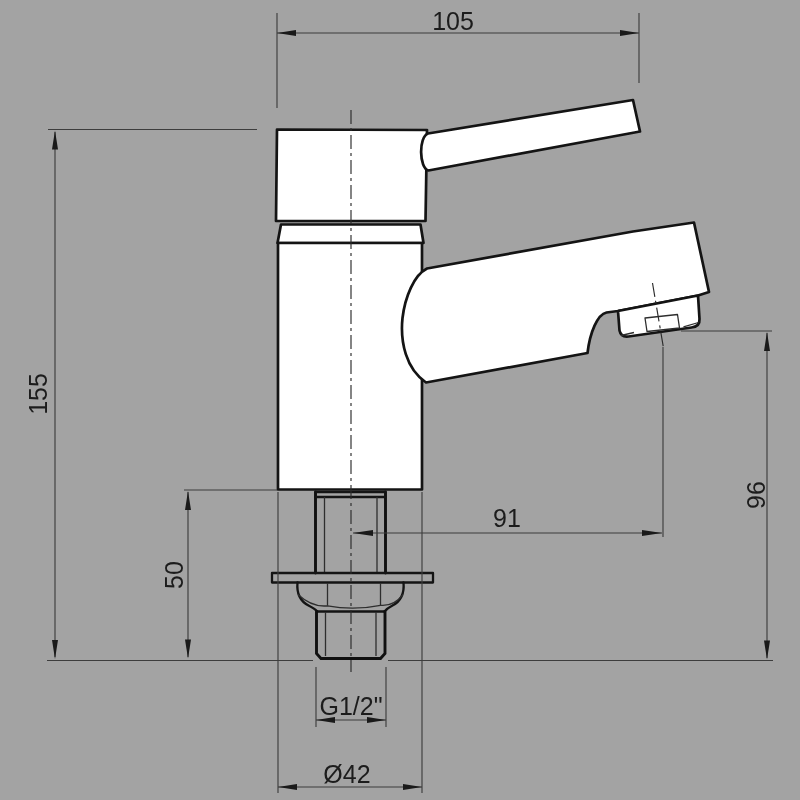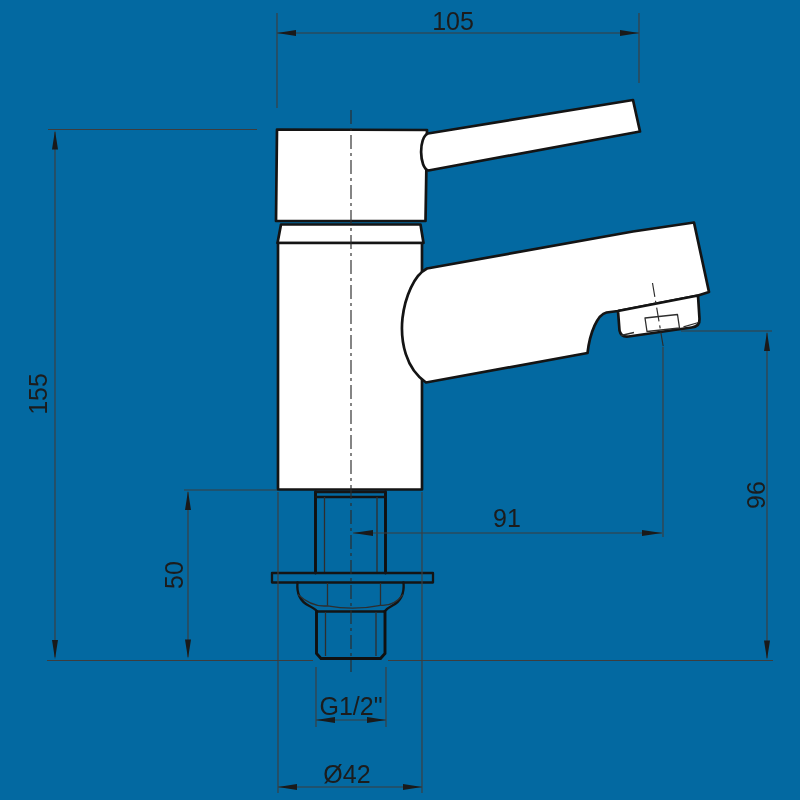--- a/index.html
+++ b/index.html
@@ -8,21 +8,21 @@
     background: #ffffff;
     width: 800px;
     height: 800px;
     overflow: hidden;
     font-family: "Liberation Sans", sans-serif;
   }
   .stage {
     position: relative;
     width: 800px;
     height: 800px;
-    background: #0369a1;
+    background: #a3a3a3;
   }
   svg { display: block; }
   .outline {
     fill: #ffffff;
     stroke: #141414;
     stroke-width: 2.7;
     stroke-linejoin: round;
     stroke-linecap: round;
   }
   .outline-med {

